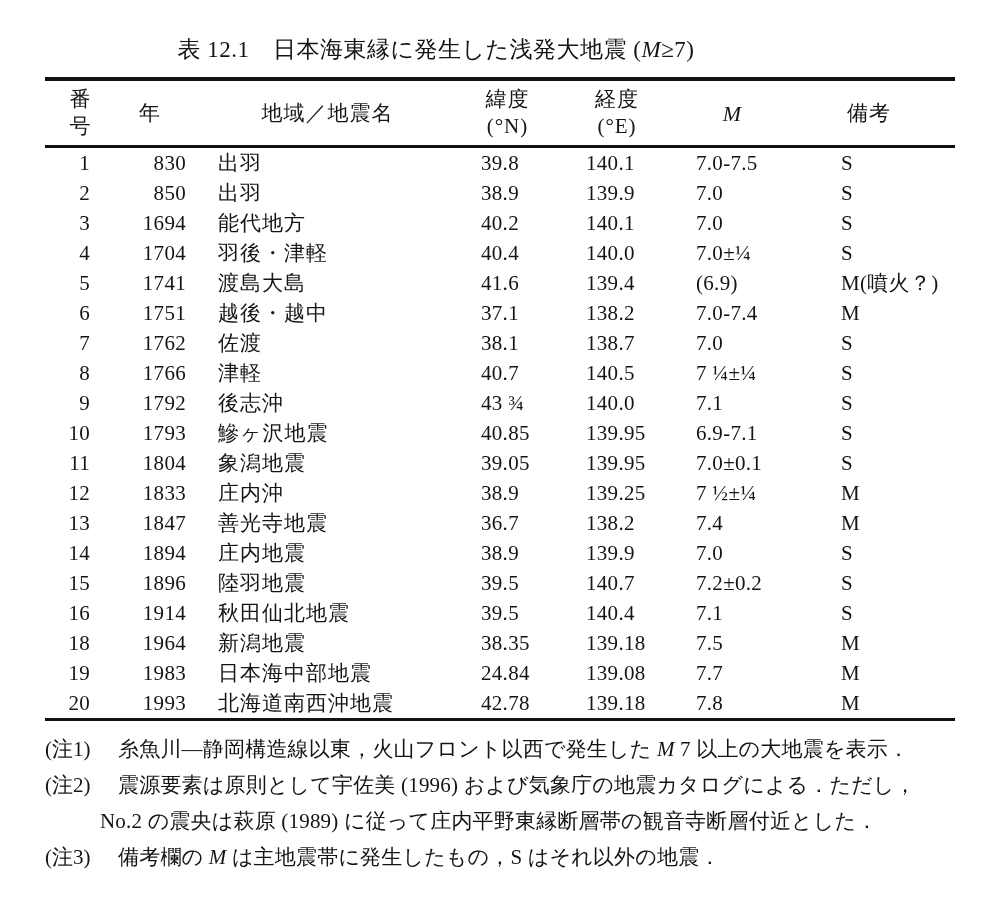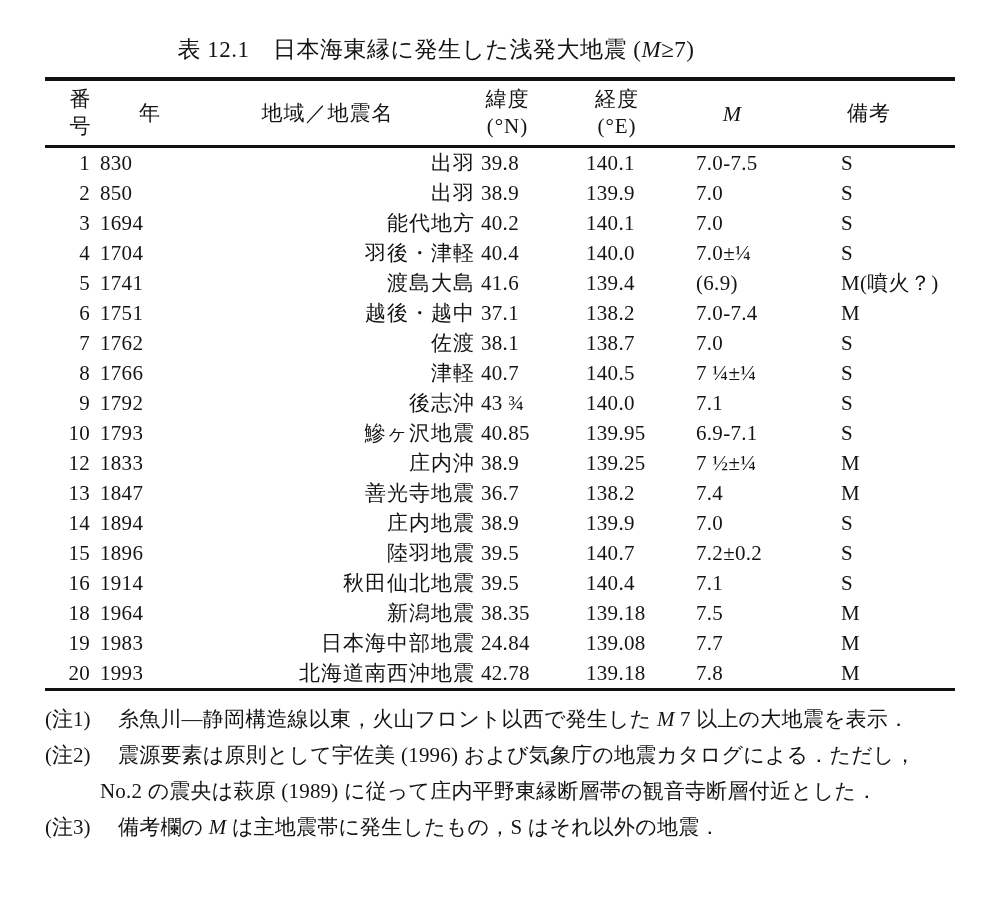--- a/index.html
+++ b/index.html
@@ -32,22 +32,22 @@
   .th-name{padding-right:10px}
   .th-lat{padding-right:40px}
   .th-lon{padding-right:36px}
   .th-m{padding-right:60px;font-size:22px}
   .th-remarks{padding-right:52px}
   td{
     font-size:21px;height:30px;padding:0;vertical-align:middle;
     letter-spacing:.3px;white-space:nowrap;
   }
   .c-no{text-align:right;padding-right:10px}
-  .c-year{padding-right:4px}
-  .c-name{text-align:right;padding-left:28px;letter-spacing:1px}
+  .c-year{text-align:right;padding-right:4px}
+  .c-name{text-align:left;padding-left:28px;letter-spacing:1px}
   .c-lat,.c-lon,.c-m,.c-remarks{text-align:left;padding-left:6px}
   .notes{margin-top:10px;font-size:21px}
   .note-line{display:flex;line-height:36px;white-space:nowrap}
   .note-label{flex:0 0 73px}
   .note-line.continuation{padding-left:55px}
   .note-text{letter-spacing:.2px}
 </style>
 </head>
 <body>
 
@@ -178,20 +178,29 @@
         <tr>
         <td class="c-no">10</td>
         <td class="c-year">1793</td>
         <td class="c-name">鰺ヶ沢地震</td>
         <td class="c-lat">40.85</td>
         <td class="c-lon">139.95</td>
         <td class="c-m">6.9-7.1</td>
         <td class="c-remarks">S</td>
       </tr>
         <tr>
+        <td class="c-no">11</td>
+        <td class="c-year">1804</td>
+        <td class="c-name">象潟地震</td>
+        <td class="c-lat">39.05</td>
+        <td class="c-lon">139.95</td>
+        <td class="c-m">7.0±0.1</td>
+        <td class="c-remarks">S</td>
+      </tr>
+        <tr>
         <td class="c-no">12</td>
         <td class="c-year">1833</td>
         <td class="c-name">庄内沖</td>
         <td class="c-lat">38.9</td>
         <td class="c-lon">139.25</td>
         <td class="c-m">7 ½±¼</td>
         <td class="c-remarks">M</td>
       </tr>
         <tr>
         <td class="c-no">13</td>

